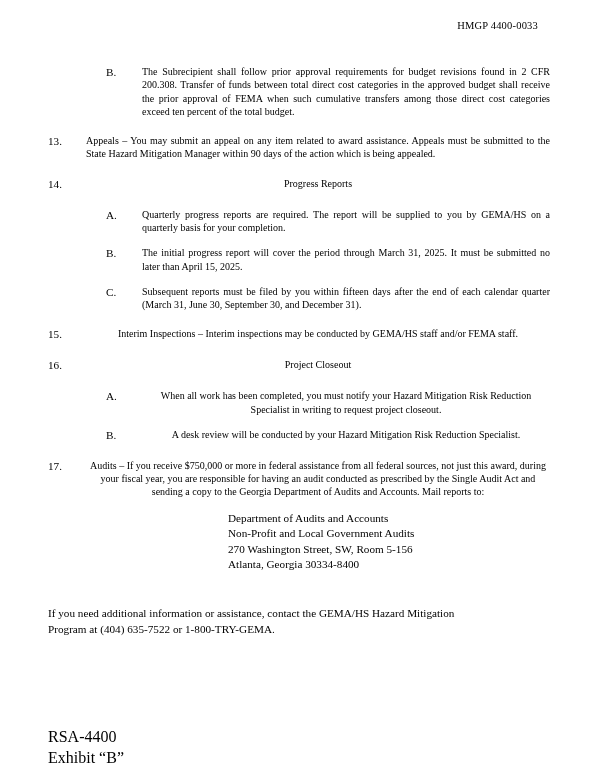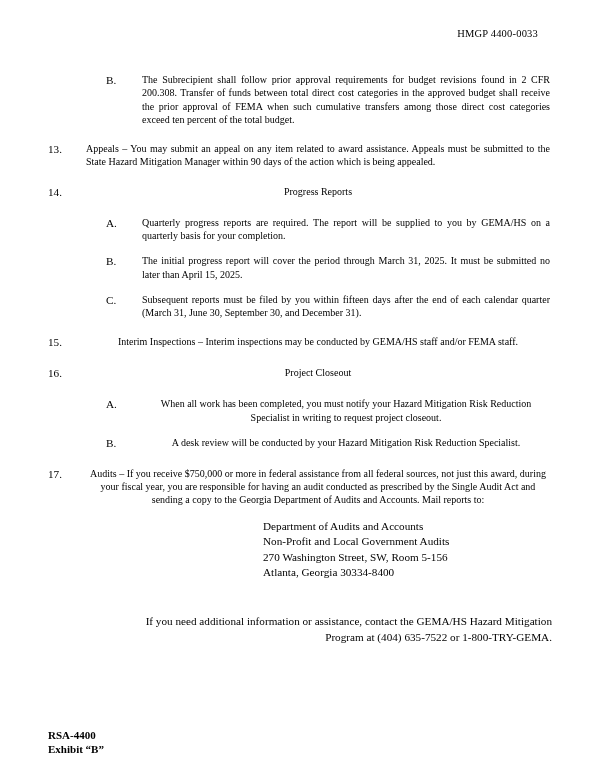--- a/index.html
+++ b/index.html
@@ -13,21 +13,21 @@
     font-family: "Liberation Serif", serif;
     color: #000000;
     position: relative;
     overflow: hidden;
   }
   .page {
     position: relative;
     width: 600px;
     height: 776px;
     box-sizing: border-box;
-    padding: 28px 48px 0 48px;
+    padding: 20px 48px 0 48px;
   }
   .doc-header {
     text-align: right;
     font-size: 10.5px;
     letter-spacing: 0.2px;
     margin: 0 14px 34px 0;
   }
   .block {
     display: flex;
     align-items: flex-start;
@@ -56,44 +56,43 @@
   .lvl2 > .body-text { padding-right: 2px; }
 
   .no-justify { text-align: center; }
 
   .address-block {
     margin: 10px 0 0 0;
     padding-left: 180px;
     font-size: 11.2px;
     line-height: 1.38;
   }
-  .address-block div { white-space: nowrap; margin-left: 35px; }
+  .address-block div { white-space: nowrap; }
 
   .closing {
     margin-top: 34px;
     font-size: 11.2px;
     line-height: 1.38;
-    text-align: right;
+    text-align: left;
   }
 
   .page-number {
     position: absolute;
     left: 0;
     right: 0;
     bottom: 46px;
     text-align: center;
     font-size: 10px;
   }
   .footer-left {
     position: absolute;
     left: 48px;
-    bottom: 20px;
-    font-size: 11px;
+    bottom: 8px;
+    font-size: 16px;
     line-height: 1.28;
-    font-weight: bold;
   }
   .spacer-sm { height: 4px; }
 </style>
 </head>
 <body>
 
 <div class="page">
 
   <div class="doc-header">HMGP 4400-0033</div>
 

